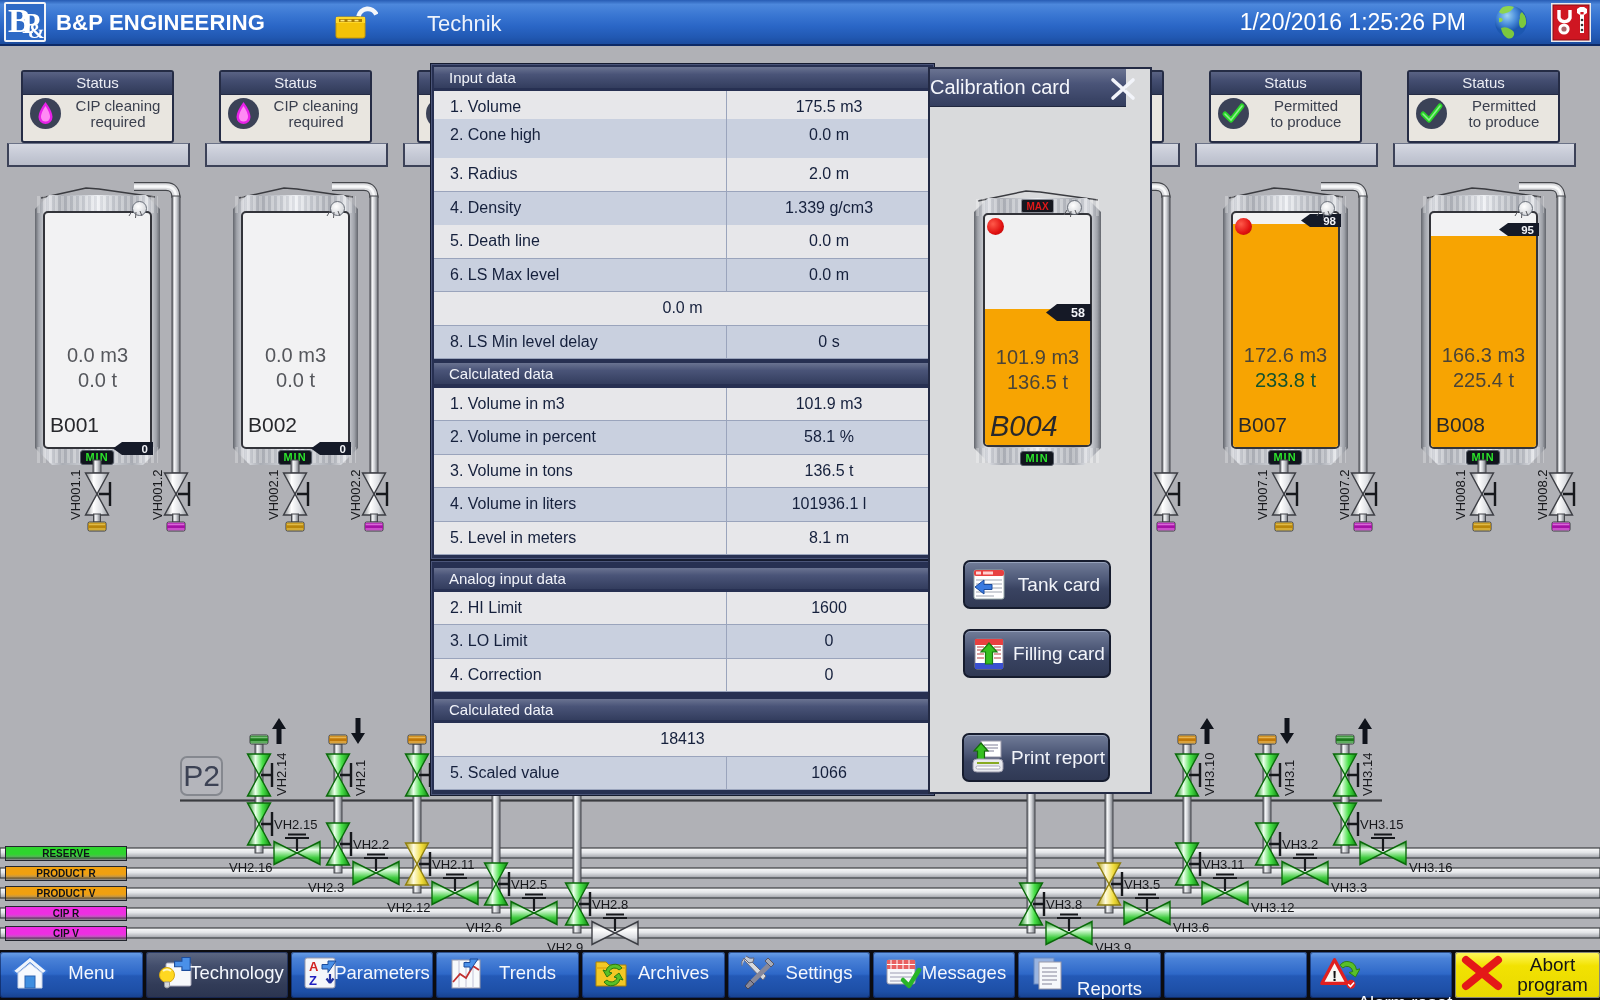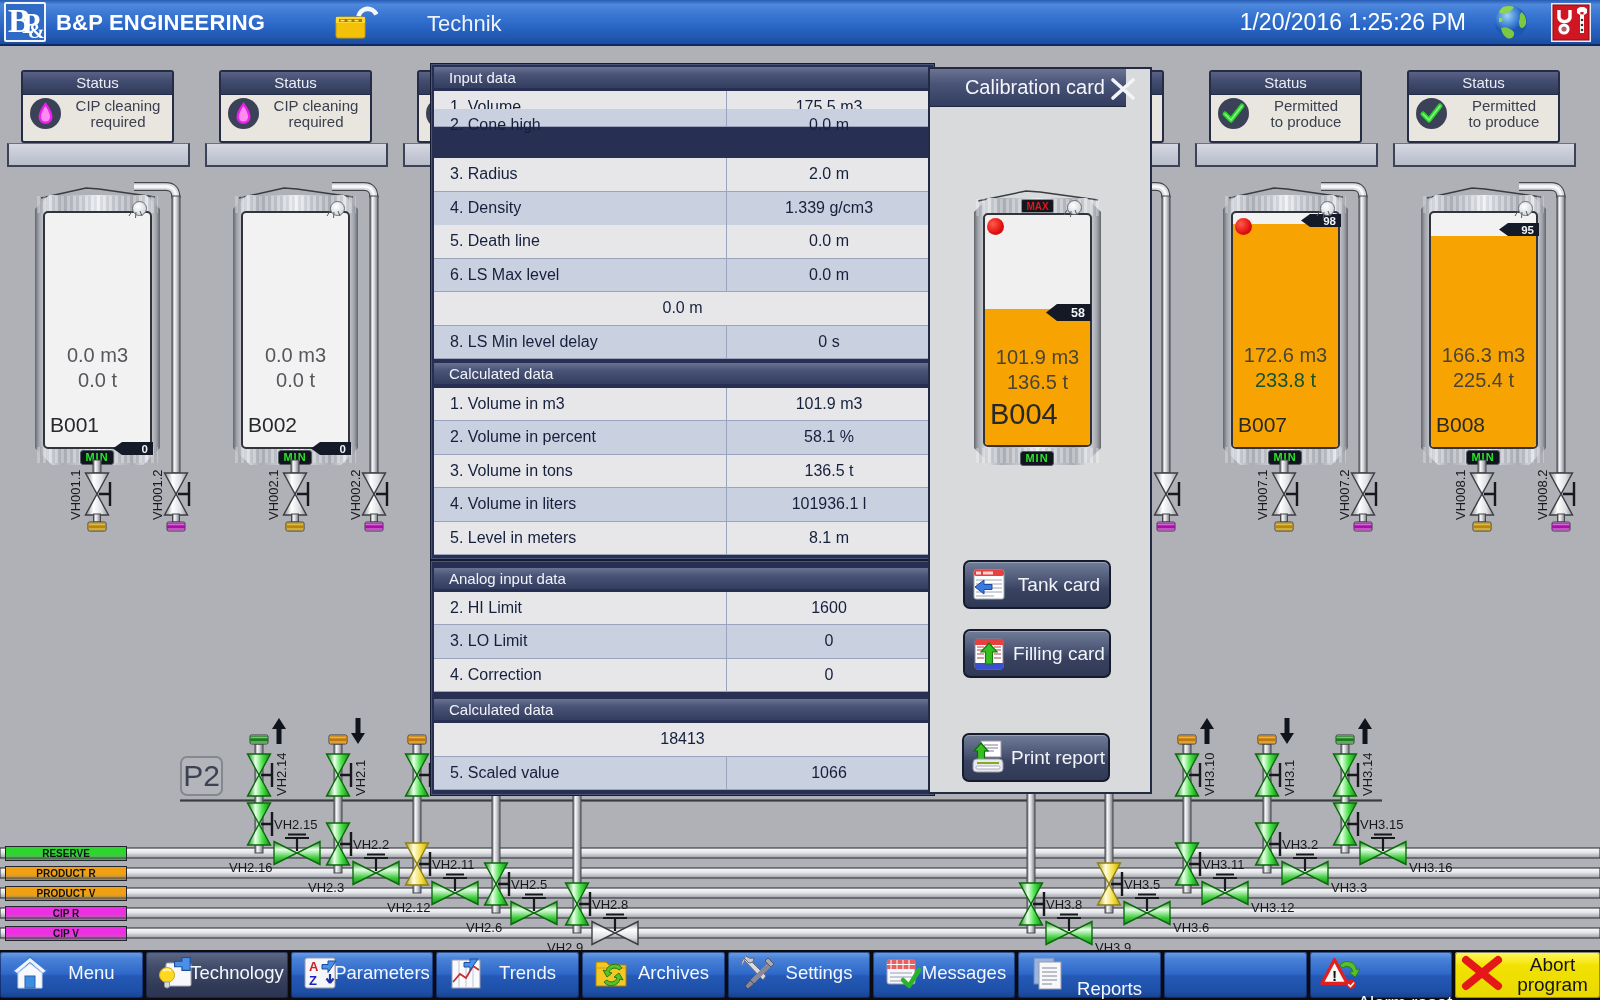--- a/index.html
+++ b/index.html
@@ -28,21 +28,21 @@
 .reddot{position:absolute;width:17px;height:17px;border-radius:50%;background:radial-gradient(circle at 35% 35%,#ff5a4a,#e01010 60%,#a80808);}
 .wlight{position:absolute;width:13px;height:13px;border-radius:50%;background:radial-gradient(circle at 40% 35%,#ffffff,#d8dade 70%,#9aa0a8);border:1px solid #6a707a;}
 .winhdr{position:absolute;left:3px;height:21px;background:linear-gradient(180deg,#6a7391 0%,#4a5478 35%,#333d5e 100%);
  color:#f2f4fa;font-size:15px;line-height:21px;padding-left:15px;box-sizing:border-box;}
 .row{position:absolute;left:3px;display:flex;box-sizing:border-box;border-bottom:1px solid #9aa4bc;}
 .rowl{width:293px;border-right:1px solid #9aa4bc;padding-left:16px;box-sizing:border-box;color:#15203c;font-size:16px;}
 .rowr{flex:1;text-align:center;color:#15203c;font-size:16px;}
 .rl{background:#e7e7ea;}
 .rb{background:#c9d0df;}
 .panel{left:928px;top:67px;width:224px;height:727px;background:#d9dadc;border:2px solid #232a44;box-sizing:border-box;}
-.ptitle{position:absolute;left:0;top:0;padding-right:21px;width:175px;height:37px;background:linear-gradient(180deg,#6a7391 0%,#4a5478 40%,#333d5e 100%);color:#f4f6fb;font-size:20px;line-height:37px;text-align:right;border-bottom:1px solid #20273e;}
+.ptitle{position:absolute;left:0;top:0;padding-right:21px;width:175px;height:37px;background:linear-gradient(180deg,#6a7391 0%,#4a5478 40%,#333d5e 100%);color:#f4f6fb;font-size:20px;line-height:37px;text-align:left;border-bottom:1px solid #20273e;}
 .btn{position:absolute;width:148px;height:49px;border-radius:7px;border:2px solid #161c2e;box-sizing:border-box;
  background:linear-gradient(180deg,#717c98 0%,#4d5877 40%,#394361 60%,#303954 100%);
  box-shadow:inset 0 1px 0 rgba(200,210,230,.45);color:#f2f4fa;font-size:19px;}
 .btn span{position:absolute;left:46px;right:2px;top:0;bottom:0;display:flex;align-items:center;justify-content:center;white-space:nowrap;}
 .menubar{left:0;top:950px;width:1600px;height:50px;background:#0c0c10;}
 .mbtn{position:absolute;top:952px;height:46px;border-radius:3px;
  background:linear-gradient(180deg,#6ba0e8 0%,#4a82d8 14%,#2e68c8 48%,#2459b6 52%,#1d4fa6 86%,#17418e 100%);
  box-shadow:inset 0 0 0 1px rgba(10,30,80,.6);}
 .mbtn.pressed{background:linear-gradient(180deg,#5d6883 0%,#434e6c 30%,#323c58 70%,#2b3450 100%);}
 .mlbl{position:absolute;top:0;height:46px;display:flex;align-items:center;justify-content:center;color:#f4f7fd;font-size:18.5px;white-space:nowrap;}
@@ -497,21 +497,21 @@
 <div class="tag" style="top:865.5px;background:linear-gradient(180deg,#f0a010,#f0a010 55%,rgba(0,0,0,.25))"><span style="background:transparent">PRODUCT R</span></div>
 <div class="tag" style="top:885.5px;background:linear-gradient(180deg,#f0a010,#f0a010 55%,rgba(0,0,0,.25))"><span style="background:transparent">PRODUCT V</span></div>
 <div class="tag" style="top:905.5px;background:linear-gradient(180deg,#ee2ee2,#ee2ee2 55%,rgba(0,0,0,.25))"><span style="background:transparent">CIP R</span></div>
 <div class="tag" style="top:925.5px;background:linear-gradient(180deg,#ee2ee2,#ee2ee2 55%,rgba(0,0,0,.25))"><span style="background:transparent">CIP V</span></div>
 <div class="abs" style="left:430px;top:63px;width:503px;height:495px;background:#273052;border:1px solid #151b30;box-shadow:inset 0 0 0 1px #4a5478;">
     <div class="winhdr" style="top:3px;width:497px">Input data</div>
     <div class="row rl" style="top:27.0px;width:497px;height:33.5px">
       <div class="rowl" style="line-height:32.5px">1. Volume</div>
       <div class="rowr" style="line-height:32.5px">175.5 m3</div>
     </div>
-    <div class="row rb" style="top:45px;width:497px;height:18px">
+    <div class="row rb" style="top:55px;width:497px;height:40px">
       <div class="rowl" style="line-height:32.5px">2. Cone high</div>
       <div class="rowr" style="line-height:32.5px">0.0 m</div>
     </div>
     <div class="row rl" style="top:94.0px;width:497px;height:33.5px">
       <div class="rowl" style="line-height:32.5px">3. Radius</div>
       <div class="rowr" style="line-height:32.5px">2.0 m</div>
     </div>
     <div class="row rb" style="top:127.5px;width:497px;height:34px">
       <div class="rowl" style="line-height:32.5px">4. Density</div>
       <div class="rowr" style="line-height:32.5px">1.339 g/cm3</div>
@@ -597,21 +597,21 @@
     <div class="wlight" style="left:93px;top:2px"></div>
     <svg style="position:absolute;left:86px;top:10px" width="22" height="14" viewBox="0 0 22 14">
 <path d="M7 2 L4 7 M11 3 L10.5 9 M15 2 L17 7" stroke="#5a5b60" stroke-width="1"></path>
     </svg>
     <svg style="position:absolute;left:72px;top:106px" width="45" height="17" viewBox="0 0 45 17">
 <path d="M0 8.5 L11 0 L45 0 L45 17 L11 17 Z" fill="#151926"></path>
 <text x="39" y="13" text-anchor="end" font-size="12.5" font-weight="bold" fill="#f2f3f7" font-family="Liberation Sans">58</text>
     </svg>
     <div style="position:absolute;left:11px;top:148px;width:105px;text-align:center;font-size:20px;color:#4a4438;">101.9 m3</div>
     <div style="position:absolute;left:11px;top:173px;width:105px;text-align:center;font-size:20px;color:#4a4438;">136.5 t</div>
-    <div style="position:absolute;left:16px;top:200px;font-size:29px;color:#27282c;">B004</div>
+    <div style="position:absolute;left:16px;top:212px;font-size:29px;color:#27282c;font-style:italic;">B004</div>
     <div class="minb" style="left:46px;top:253px">MIN</div>
   </div>
 <div class="btn" style="left:963px;top:560px;">
     <svg style="position:absolute;left:6px;top:6px" width="36" height="34" viewBox="0 0 36 34">
 <rect x="3" y="2" width="30" height="29" rx="2" fill="#fff" stroke="#9aa"></rect>
 <rect x="3" y="2" width="30" height="6" rx="2" fill="#e84040"></rect>
 <rect x="5" y="3.5" width="5" height="3" fill="#fff" opacity=".8"></rect>
       <rect x="12" y="3.5" width="10" height="3" fill="#ffd0d0"></rect>
 <path d="M5 12 h26 M5 16 h26 M5 20 h26 M5 24 h26 M5 28 h18" stroke="#c0c4cc" stroke-width="1.6"></path>
 <path d="M21 16.5 L13 16.5 L13 12 L4 19 L13 26 L13 21.5 L21 21.5 Z" fill="#3a7ae0" stroke="#1c4c9c" stroke-width="1"></path>

